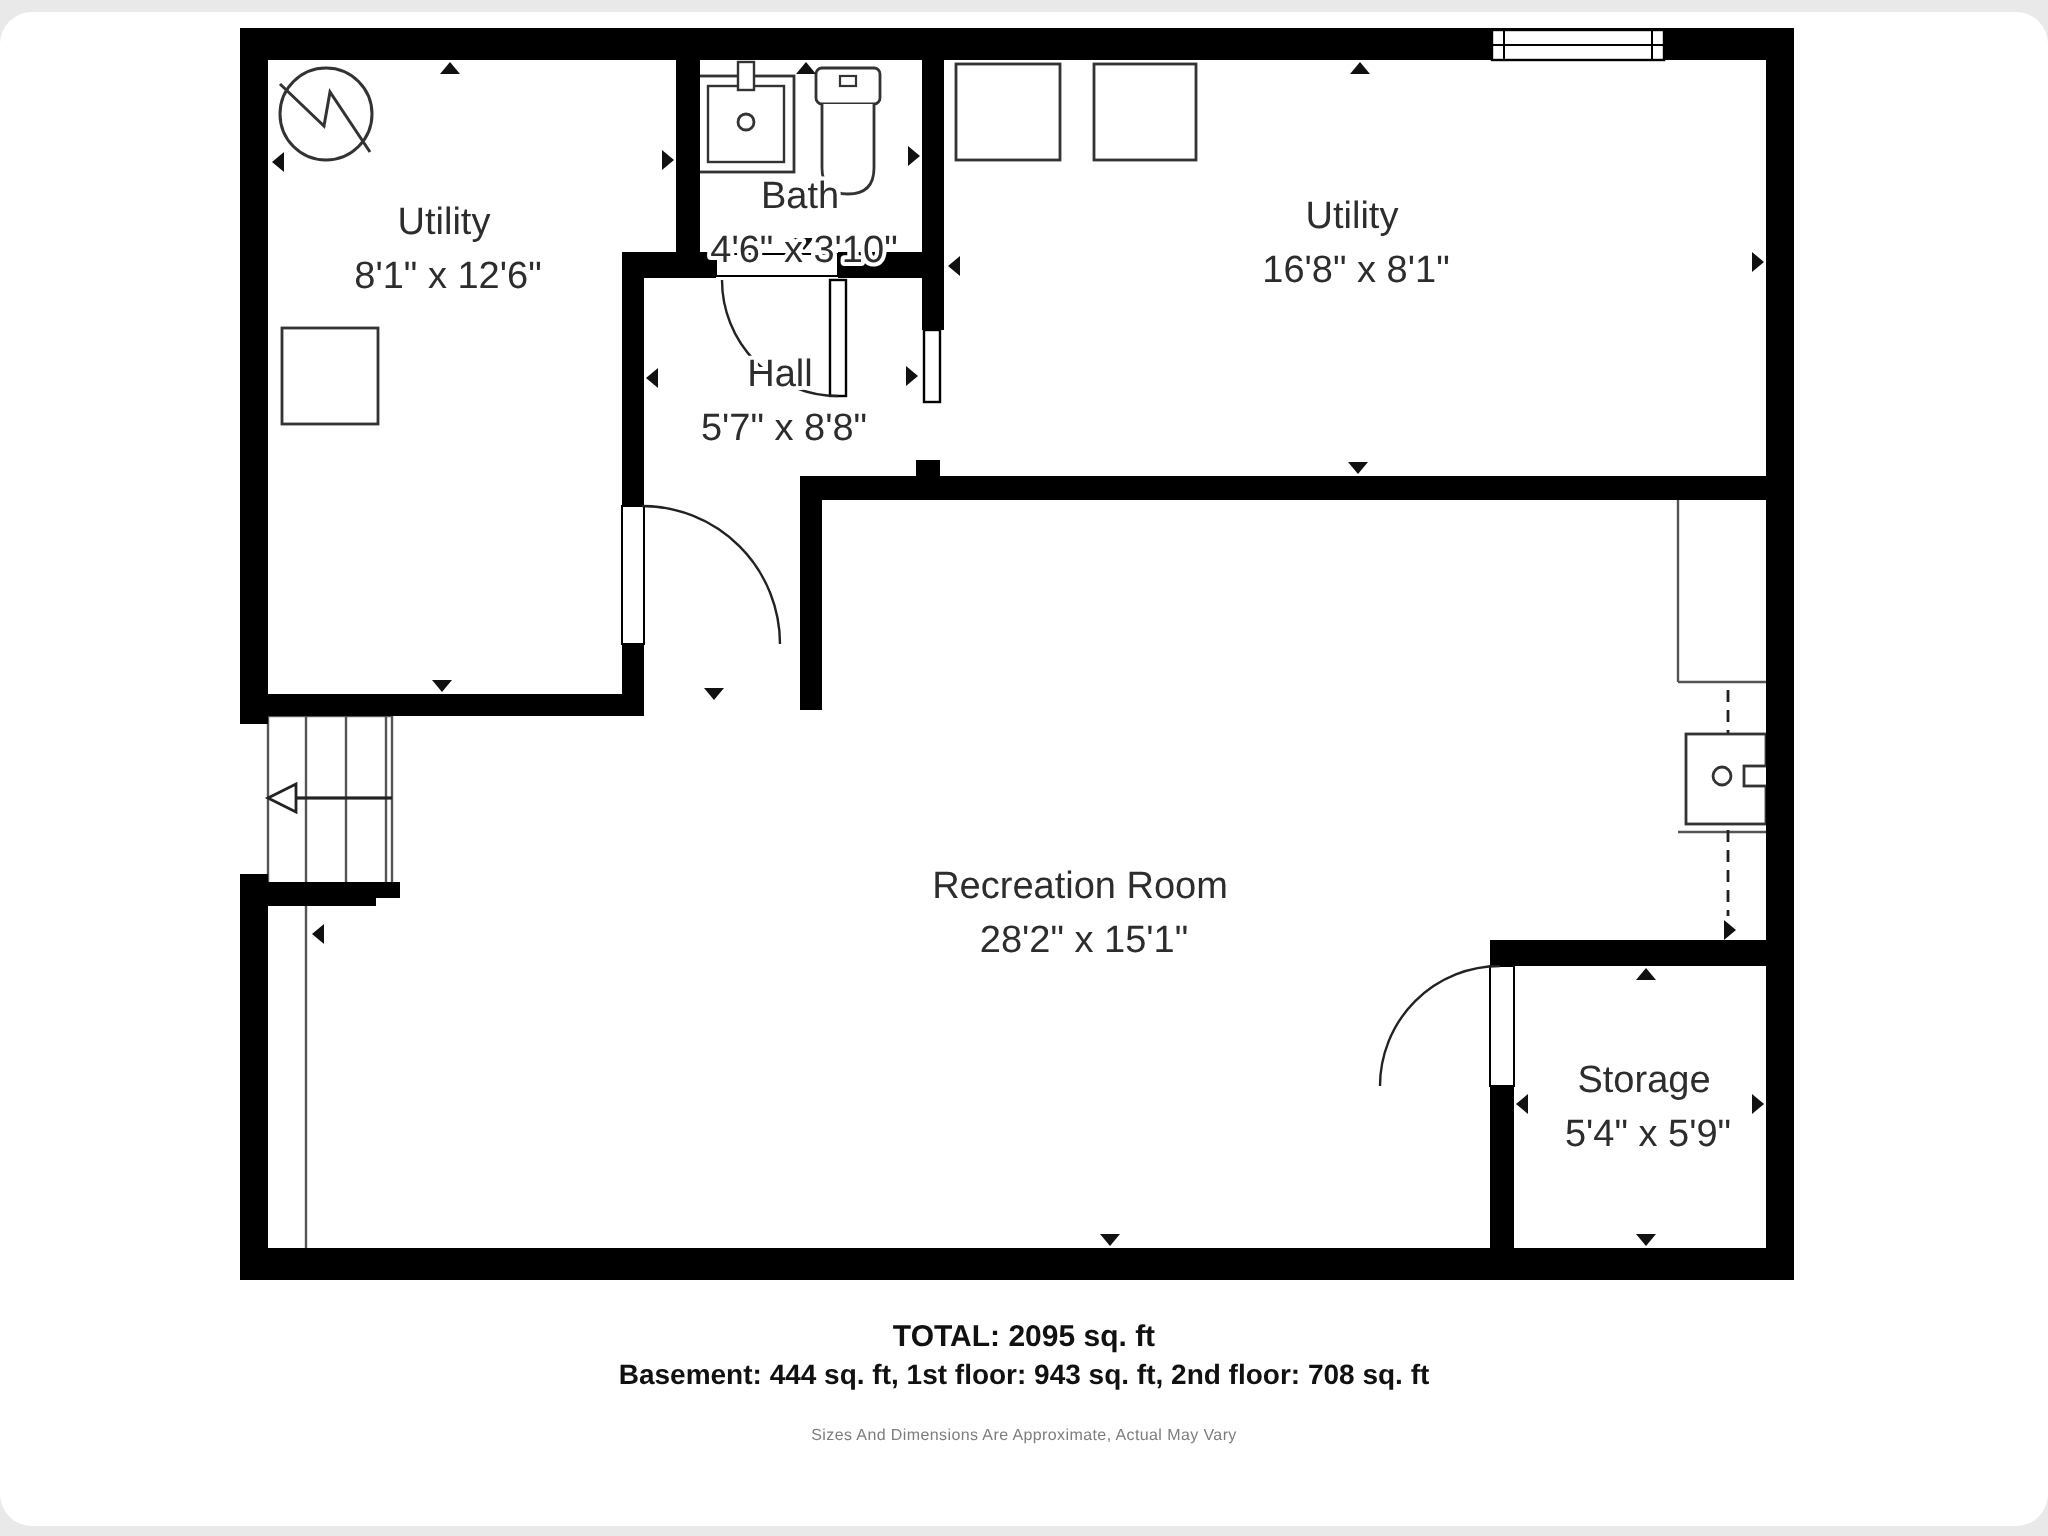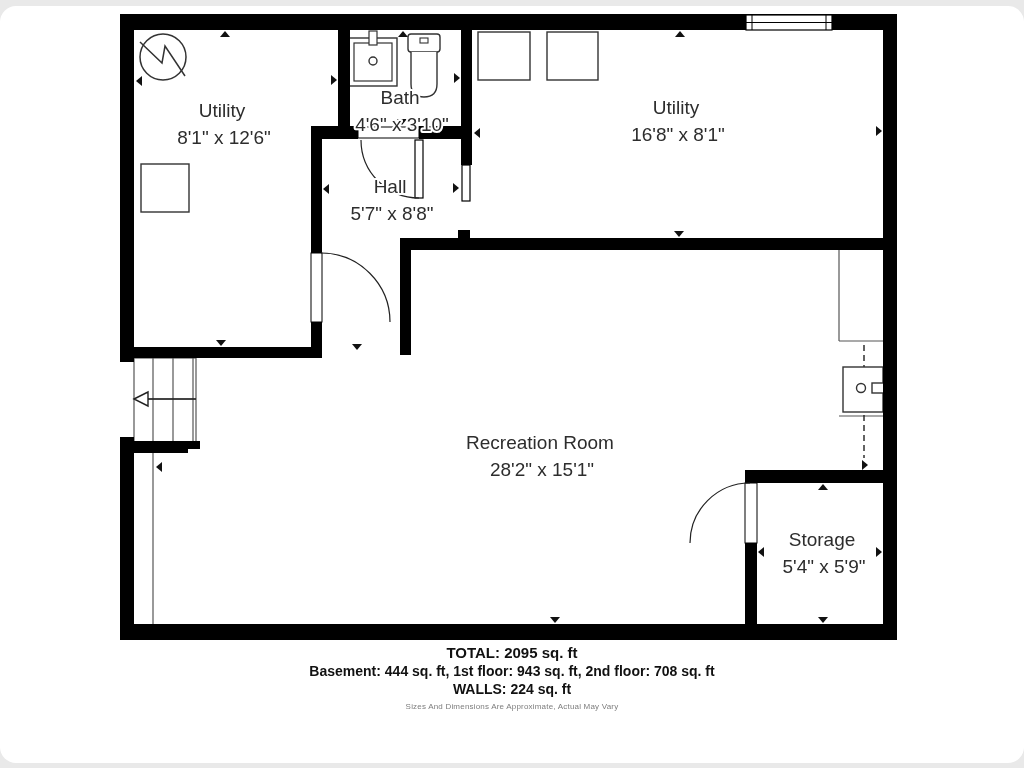--- a/index.html
+++ b/index.html
@@ -12,25 +12,25 @@
     position:absolute;left:0;right:0;top:6px;bottom:5px;
     background:#ffffff;border-radius:16px;
   }
   #plan-svg{position:absolute;left:0;top:0;width:1024px;height:768px;}
   .room-name,.room-dims{
     font-family:"Liberation Sans","DejaVu Sans",sans-serif;
     font-size:19px;fill:#2d2d2d;
     paint-order:stroke;stroke:#ffffff;stroke-width:4px;stroke-linejoin:round;
   }
   .footer{
-    position:absolute;left:0;width:100%;top:644px;text-align:center;color:#111111;
+    position:absolute;left:0;width:100%;top:660px;text-align:center;color:#111111;
   }
   .f-total{font-size:15px;font-weight:700;line-height:18px;}
   .f-line{font-size:14px;font-weight:600;line-height:18px;}
-  .f-disclaimer{font-size:8px;font-weight:400;color:#7d7d7d;margin-top:4px;letter-spacing:.2px;}
+  .f-disclaimer{font-size:8px;font-weight:400;color:#7d7d7d;margin-top:17px;letter-spacing:.2px;}
 </style>
 </head>
 <body>
 
 <div class="card"></div>
 
 <svg id="plan-svg" viewBox="0 0 1024 768">
     <g>
       <rect x="134" y="358" width="62" height="85" fill="none" stroke="#555555" stroke-width="1.2"></rect>
       <line x1="153" y1="358" x2="153" y2="443" stroke="#555555" stroke-width="1.2"></line>
@@ -132,15 +132,14 @@
       <text x="540" y="444" text-anchor="middle" dominant-baseline="middle" class="room-name">Recreation Room</text>
       <text x="542" y="471" text-anchor="middle" dominant-baseline="middle" class="room-dims">28'2" x 15'1"</text>
       <text x="822" y="541" text-anchor="middle" dominant-baseline="middle" class="room-name">Storage</text>
       <text x="824" y="568" text-anchor="middle" dominant-baseline="middle" class="room-dims">5'4" x 5'9"</text>
     </g>
   </svg>
 
 <div class="footer">
   <div class="f-total">TOTAL: 2095 sq. ft</div>
   <div class="f-line">Basement: 444 sq. ft, 1st floor: 943 sq. ft, 2nd floor: 708 sq. ft</div>
-  <div class="f-line">WALLS: 224 sq. ft</div>
   <div class="f-disclaimer">Sizes And Dimensions Are Approximate, Actual May Vary</div>
 </div>
 
 </body></html>

